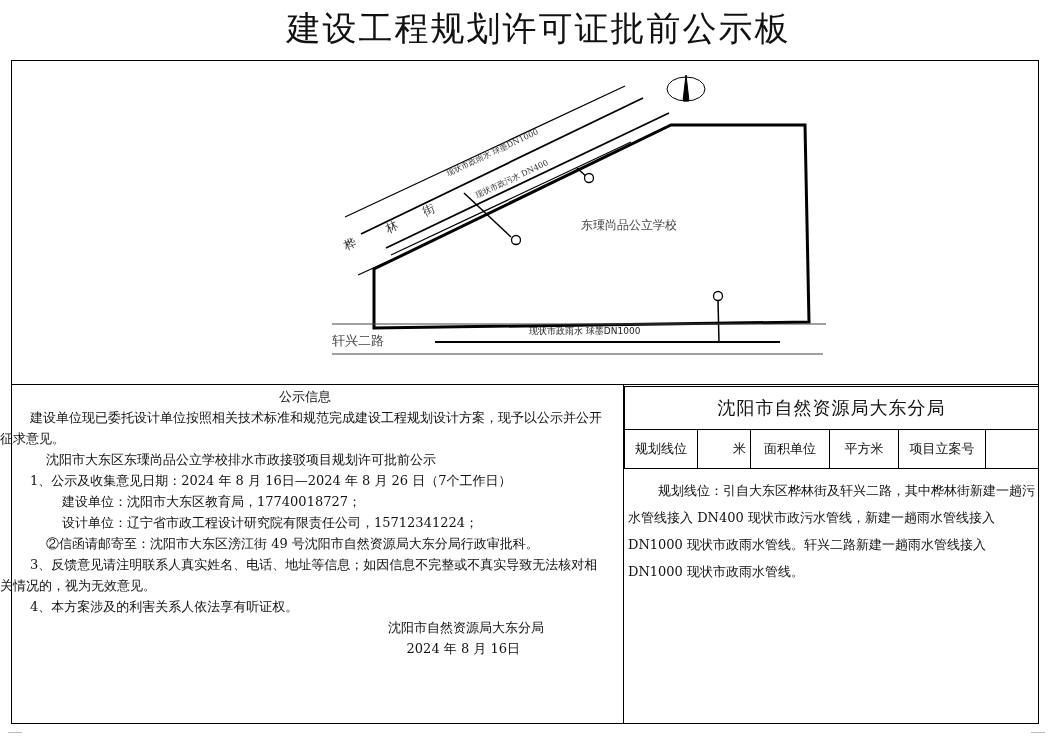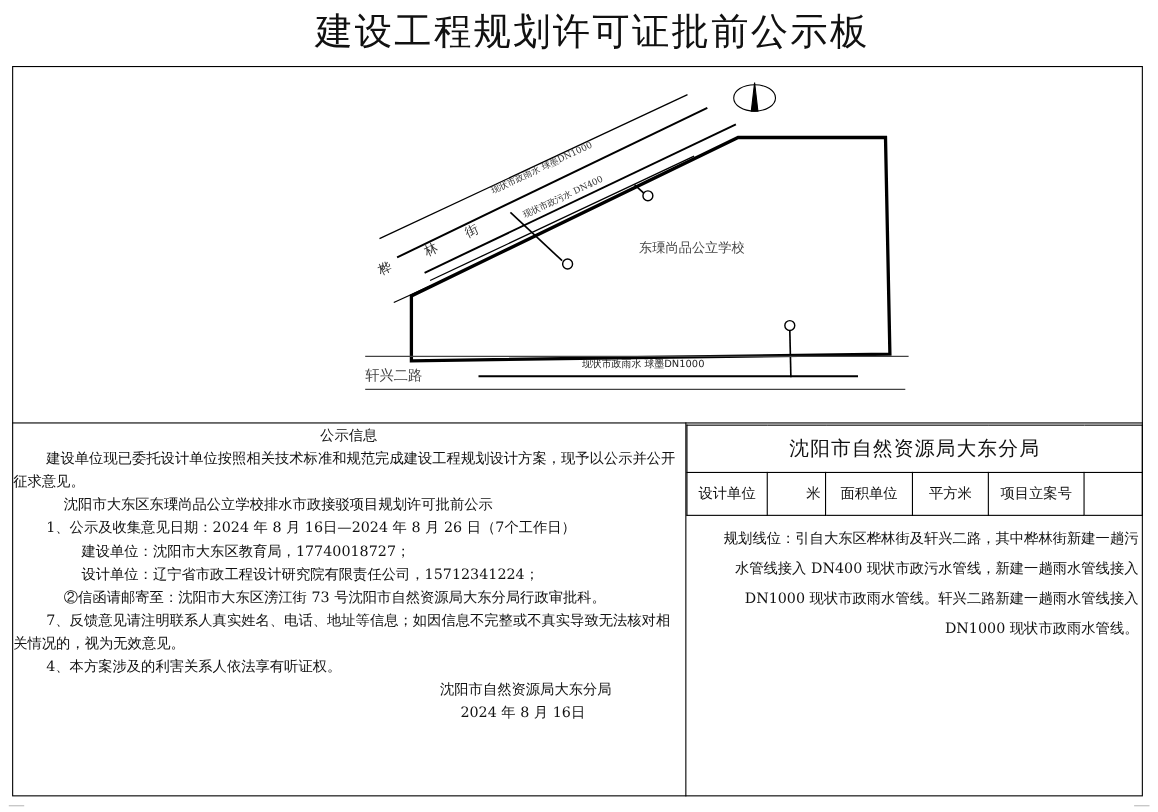--- a/index.html
+++ b/index.html
@@ -2,35 +2,35 @@
 <html><head>
 <meta charset="utf-8">
 <style>
   html, body { margin:0; padding:0; background:#fff; }
   body { width:1053px; height:738px; position:relative; overflow:hidden; font-family:"DejaVu Sans", sans-serif; color:#111; }
   .title { position:absolute; left:0; top:6px; width:1053px; text-align:center; font-size:34px; letter-spacing:2px; font-family:"DejaVu Sans", sans-serif;padding-left:12px; }
   .frame { position:absolute; left:11px; top:60px; width:1028px; height:664px; border:1.5px solid #000; box-sizing:border-box; }
   .map { position:absolute; left:11px; top:60px; width:1028px; height:325px; }
   .hline { position:absolute; left:11px; top:384px; width:1028px; border-top:1.5px solid #000; }
   .vline { position:absolute; left:623px; top:384px; height:340px; border-left:1px solid #000; }
-  .left { position:absolute; left:12px; top:386px; width:610px; font-size:13px; line-height:21px; font-family:"DejaVu Serif", serif; }
+  .left { position:absolute; left:0; top:386px; width:610px; font-size:13px; line-height:21px; font-family:"DejaVu Serif", serif; }
   .left .center { text-align:center; }
   .left .ind2 { text-indent:30px; }
   .left .ind3 { padding-left:46px; }
   .left .ind4 { padding-left:62px; }
   .left .sig { text-align:right; padding-right:66px; }
   .left .sigdate { text-align:right; padding-right:90px; }
   .email { border-bottom:1px dotted #999; font-family:"DejaVu Sans Mono", monospace; }
   .right { position:absolute; left:624px; top:386px; width:415px; }
   table.info { border-collapse:collapse; width:415px; font-size:13px; font-family:"DejaVu Sans", sans-serif; }
   table.info td { border:1px solid #000; padding:2px 4px; text-align:center; }
   table.info td.head { font-size:18px; height:38px; letter-spacing:1px; }
   table.info tr.r2 td { height:34px; }
   table.info tr.r3 td { height:38px; line-height:18px; }
-  .plan { font-size:13px; line-height:27px; padding:8px 4px 0 4px; text-indent:30px; font-family:"DejaVu Serif", serif;text-align:right; }
+  .plan { font-size:13px; line-height:27px; padding:8px 4px 0 4px; text-indent:30px; font-family:"DejaVu Serif", serif; }
   .corner { position:absolute; width:14px; height:6px; border-top:1px solid #bbb; }
 </style>
 </head>
 <body>
 
 <div class="title">建设工程规划许可证批前公示板</div>
 
 <div class="frame"></div>
 
 <svg class="map" viewBox="0 0 1028 325" width="1028" height="325">
@@ -73,35 +73,35 @@
 <div class="hline"></div>
 <div class="vline"></div>
 
 <div class="left">
   <div class="center">公示信息</div>
   <div class="ind2">建设单位现已委托设计单位按照相关技术标准和规范完成建设工程规划设计方案，现予以公示并公开征求意见。</div>
   <div class="ind2" style="text-indent:46px">沈阳市大东区东瑮尚品公立学校排水市政接驳项目规划许可批前公示</div>
   <div class="ind2">1、公示及收集意见日期：2024 年 8 月 16日—2024 年 8 月 26 日（7个工作日）</div>
   <div class="ind4">建设单位：沈阳市大东区教育局，17740018727；</div>
   <div class="ind4">设计单位：辽宁省市政工程设计研究院有限责任公司，15712341224；</div>
-  <div class="ind3">②信函请邮寄至：沈阳市大东区滂江街 73 号沈阳市自然资源局大东分局行政审批科。</div>
-  <div class="ind2">7、反馈意见请注明联系人真实姓名、电话、地址等信息；如因信息不完整或不真实导致无法核对相关情况的，视为无效意见。</div>
+  <div class="ind3">②信函请邮寄至：沈阳市大东区滂江街 49 号沈阳市自然资源局大东分局行政审批科。</div>
+  <div class="ind2">3、反馈意见请注明联系人真实姓名、电话、地址等信息；如因信息不完整或不真实导致无法核对相关情况的，视为无效意见。</div>
   <div class="ind2">4、本方案涉及的利害关系人依法享有听证权。</div>
   <div class="sig">沈阳市自然资源局大东分局</div>
   <div class="sigdate">2024 年 8 月 16日</div>
 </div>
 
 <div class="right">
   <table class="info">
     <tbody>
         <tr>
       <td class="head" colspan="6">沈阳市自然资源局大东分局</td>
     </tr>
     <tr class="r2">
-      <td style="width:64px">设计单位</td>
+      <td style="width:64px">规划线位</td>
       <td style="width:44px;text-align:right">米</td>
       <td style="width:70px">面积单位</td>
       <td style="width:60px;">平方米</td>
       <td style="width:78px">项目立案号</td>
       <td></td>
     </tr>
   </tbody>
     </table>
   <div class="plan">规划线位：引自大东区桦林街及轩兴二路，其中桦林街新建一趟污水管线接入 DN400 现状市政污水管线，新建一趟雨水管线接入 DN1000 现状市政雨水管线。轩兴二路新建一趟雨水管线接入 DN1000 现状市政雨水管线。</div>
 </div>

